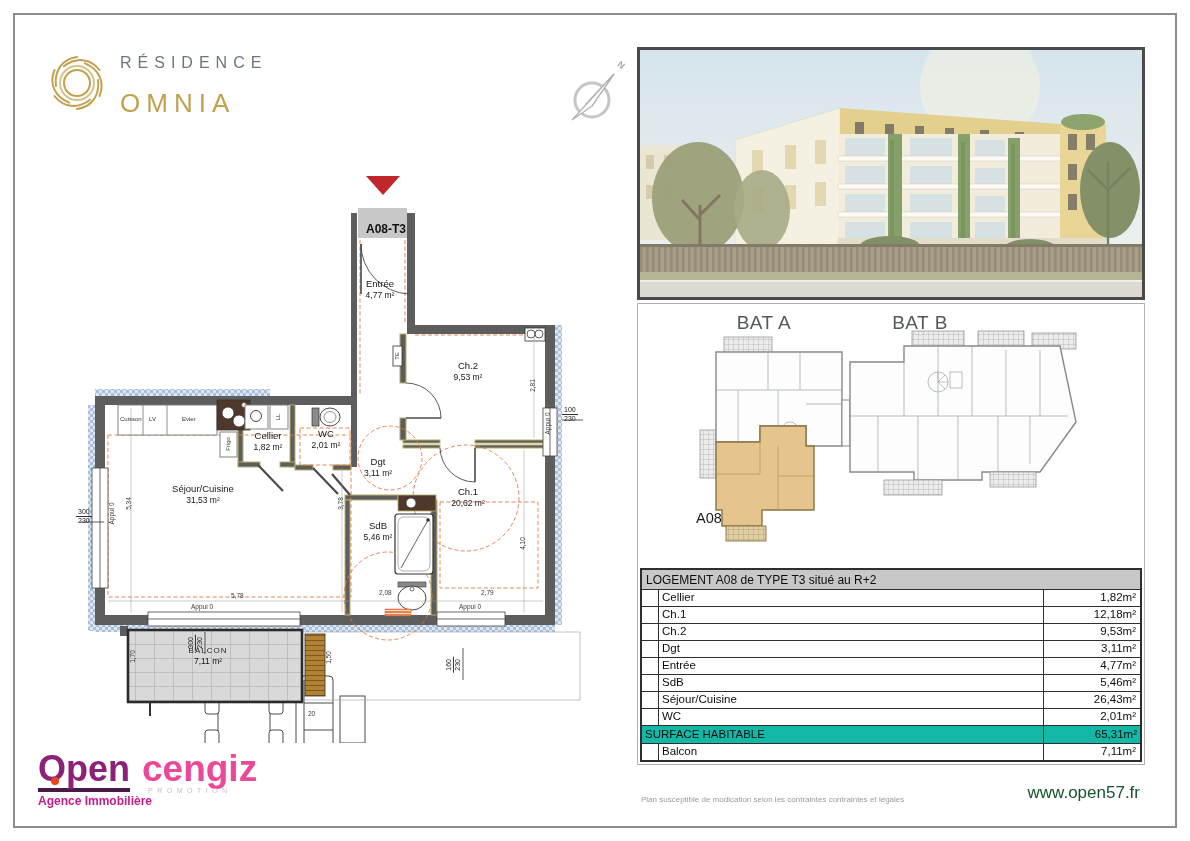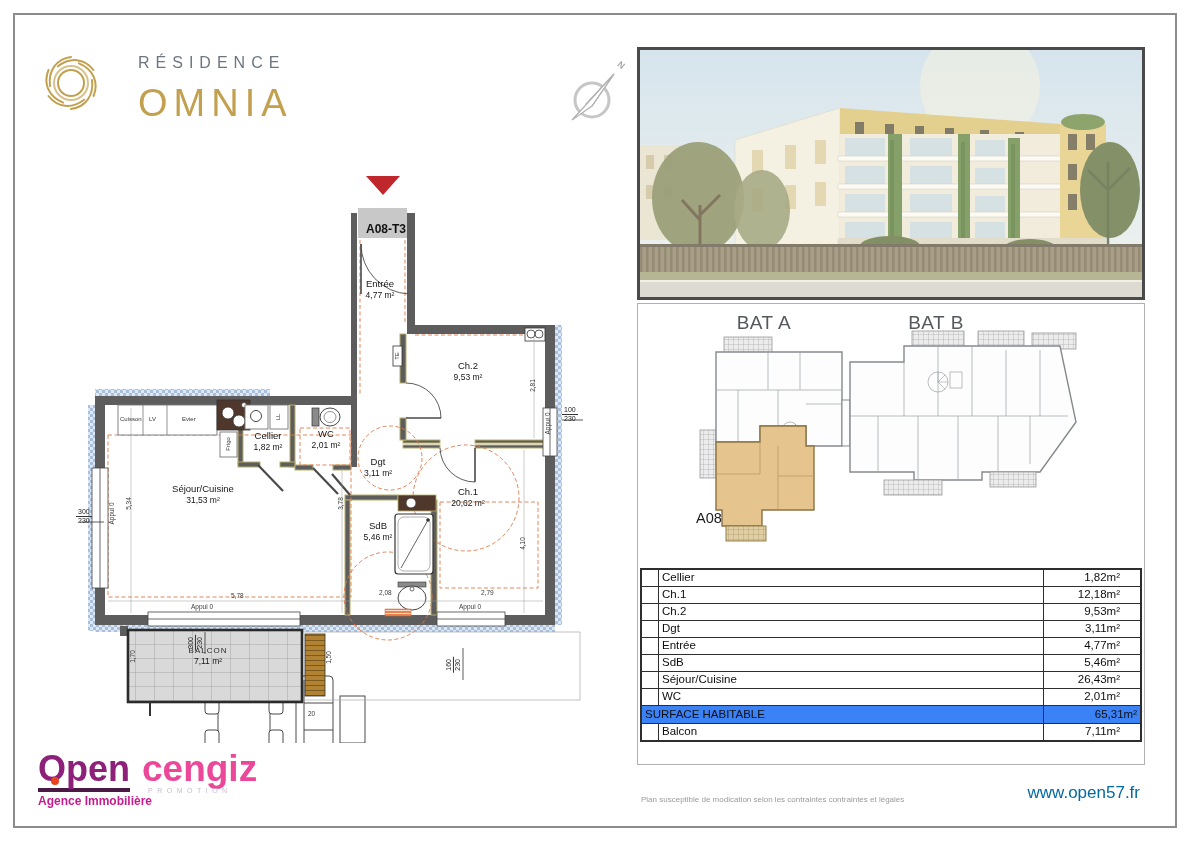--- a/index.html
+++ b/index.html
@@ -2,24 +2,24 @@
 <html><head>
 <meta charset="utf-8">
 <style>
   html,body{margin:0;padding:0;background:#fff;}
   .page{position:relative;width:1190px;height:841px;background:#ffffff;overflow:hidden;
         font-family:"Liberation Sans",sans-serif;color:#111;}
   .abs{position:absolute;}
   .frame{position:absolute;left:13px;top:13px;right:13px;bottom:13px;border:2px solid #8c8c8c;pointer-events:none;}
 
   
-  .brand{left:38px;top:50px;display:flex;align-items:flex-start;gap:24px;}
+  .brand{left:44px;top:50px;display:flex;align-items:center;}
   .brand-text{margin-left:10px;padding-top:4px;}
   .brand-l1{font-size:16px;color:#6d7680;letter-spacing:6px;}
-  .brand-l2{font-size:38px;color:#c2a04e;letter-spacing:6px;line-height:1.0;margin-top:12px;}
+  .brand-l2{font-size:26px;color:#c2a04e;letter-spacing:6px;line-height:1.0;margin-top:18px;}
 
   
   .compass{left:556px;top:58px;width:76px;height:76px;}
   .compass-n{position:absolute;left:62px;top:2px;font-size:9px;color:#a8a8a8;font-weight:bold;transform:rotate(40deg);}
 
   
   .plan{left:78px;top:168px;width:505px;height:575px;}
   .plan svg{position:absolute;left:0;top:0;}
   .entry-marker{position:absolute;left:288px;top:8px;width:0;height:0;
     border-left:17px solid transparent;border-right:17px solid transparent;border-top:19px solid #c0272d;}
@@ -43,30 +43,30 @@
   .kp-label{position:absolute;font-size:19px;color:#55595e;letter-spacing:.5px;text-align:center;width:60px;}
   .kp-unit{position:absolute;font-size:14.5px;color:#1c1c1c;}
 
   
   .spec-table{left:640px;top:568px;width:502px;border:2px solid #2e2e2e;background:#fff;
     font-size:11.5px;color:#0e0e0e;box-sizing:border-box;}
   .t-header{background:#c8c8c8;border-bottom:1px solid #2e2e2e;padding:3px 4px 2px 4px;font-size:12px;}
   .t-row{display:grid;grid-template-columns:16px 1fr 97px;border-bottom:1px solid #2e2e2e;height:16px;line-height:15px;}
   .t-row .ind{border:none;}
   .t-row .lbl{border-left:1px solid #2e2e2e;padding-left:3px;}
-  .t-row .val{border-left:1px solid #2e2e2e;text-align:right;padding-right:20px;}
-  .t-surface{display:grid;grid-template-columns:1fr 97px;background:#3b82f6;border-bottom:1px solid #2e2e2e;
+  .t-row .val{border-left:1px solid #2e2e2e;text-align:right;padding-right:4px;}
+  .t-surface{display:grid;grid-template-columns:1fr 97px;background:#14b8a6;border-bottom:1px solid #2e2e2e;
     height:17px;line-height:16px;}
   .t-surface .lbl{padding-left:3px;}
   .t-surface .val{border-left:1px solid #2e2e2e;text-align:right;padding-right:3px;}
   .t-last{border-bottom:none;}
 
   
   .disclaimer{left:641px;top:795px;font-size:8px;color:#9b9b9b;}
-  .website{right:50px;top:783px;font-size:17px;color:#0369a1;}
+  .website{right:50px;top:783px;font-size:17px;color:#14532d;}
 
   
   .open-logo{left:38px;top:752px;}
   .open-name{font-size:36px;font-weight:bold;color:#8d2078;line-height:.95;display:inline-block;
     border-bottom:4px solid #4a1a45;padding-bottom:2px;position:relative;}
   .open-dot{position:absolute;left:13px;top:25px;width:8px;height:8px;border-radius:50%;background:#e8441e;}
   .open-tagline{font-size:12px;font-weight:bold;color:#c21d8d;margin-top:2px;}
   .cengiz-logo{left:142px;top:748px;}
   .cengiz-name{font-size:37px;font-weight:bold;color:#ec4899;letter-spacing:0;}
   .cengiz-tagline{font-size:7px;letter-spacing:4.5px;color:#c8bdd2;margin-top:-3px;padding-left:6px;}
@@ -493,25 +493,26 @@
           <line x1="280" y1="112" x2="280" y2="176"></line>
         <line x1="320" y1="112" x2="320" y2="176"></line>
           <line x1="360" y1="112" x2="360" y2="168"></line>
         <line x1="392" y1="112" x2="392" y2="160"></line>
       </g>
       <circle cx="300" cy="78" r="10" fill="none" stroke="#9aa0a5" stroke-width="0.7"></circle>
       <path d="M300,78 L307,71 M300,78 L310,78 M300,78 L307,85 M300,78 L300,68" stroke="#9aa0a5" stroke-width="0.6"></path>
       <rect x="312" y="68" width="12" height="16" fill="none" stroke="#9aa0a5" stroke-width="0.7"></rect>
     </svg>
     <span class="kp-label" style="left:96px;top:8px;">BAT A</span>
-    <span class="kp-label" style="left:268px;top:8px;">BAT B</span>
+    <span class="kp-label" style="left:252px;top:8px;">BAT B</span>
     <span class="kp-unit" style="left:58px;top:206px;">A08</span>
   </div>
 
   <div class="abs spec-table">
+    <div class="t-header">LOGEMENT A08 de TYPE T3 situé au R+2</div>
 
     <div class="t-row">
         <span class="ind"></span>
       <span class="lbl">Cellier</span>
       <span class="val">1,82m²</span>
       </div>
     <div class="t-row">
         <span class="ind"></span>
       <span class="lbl">Ch.1</span>
       <span class="val">12,18m²</span>

